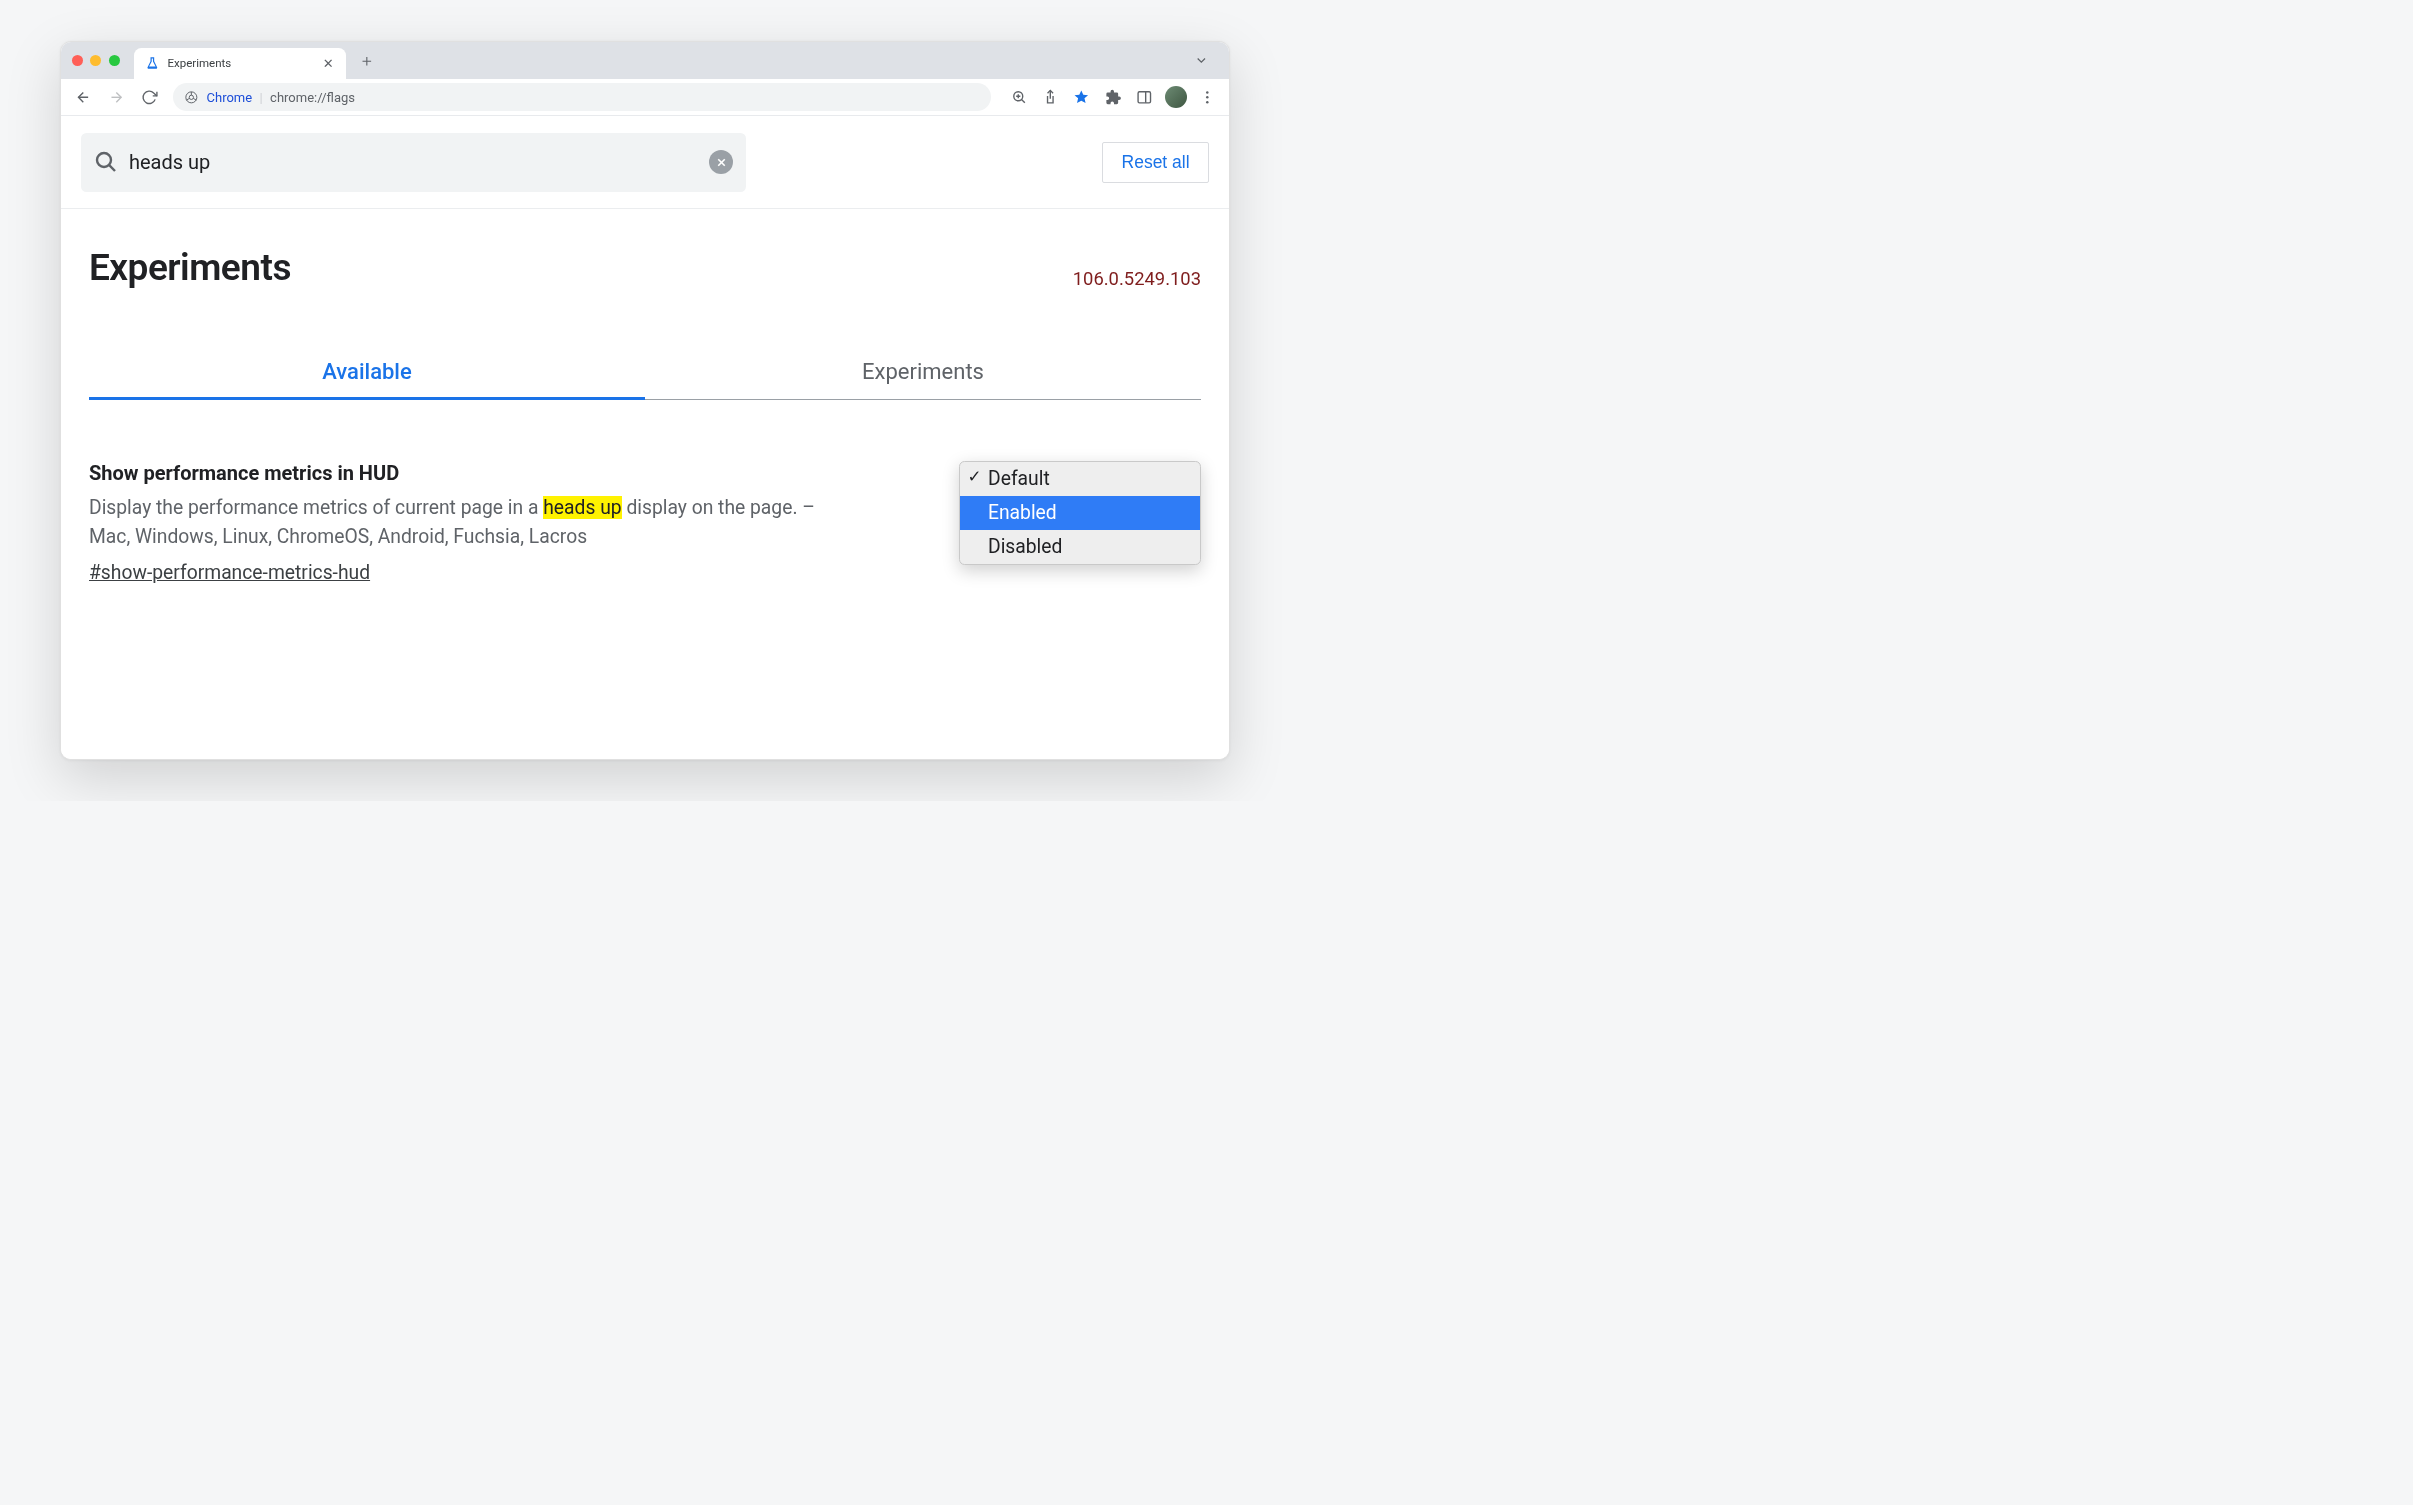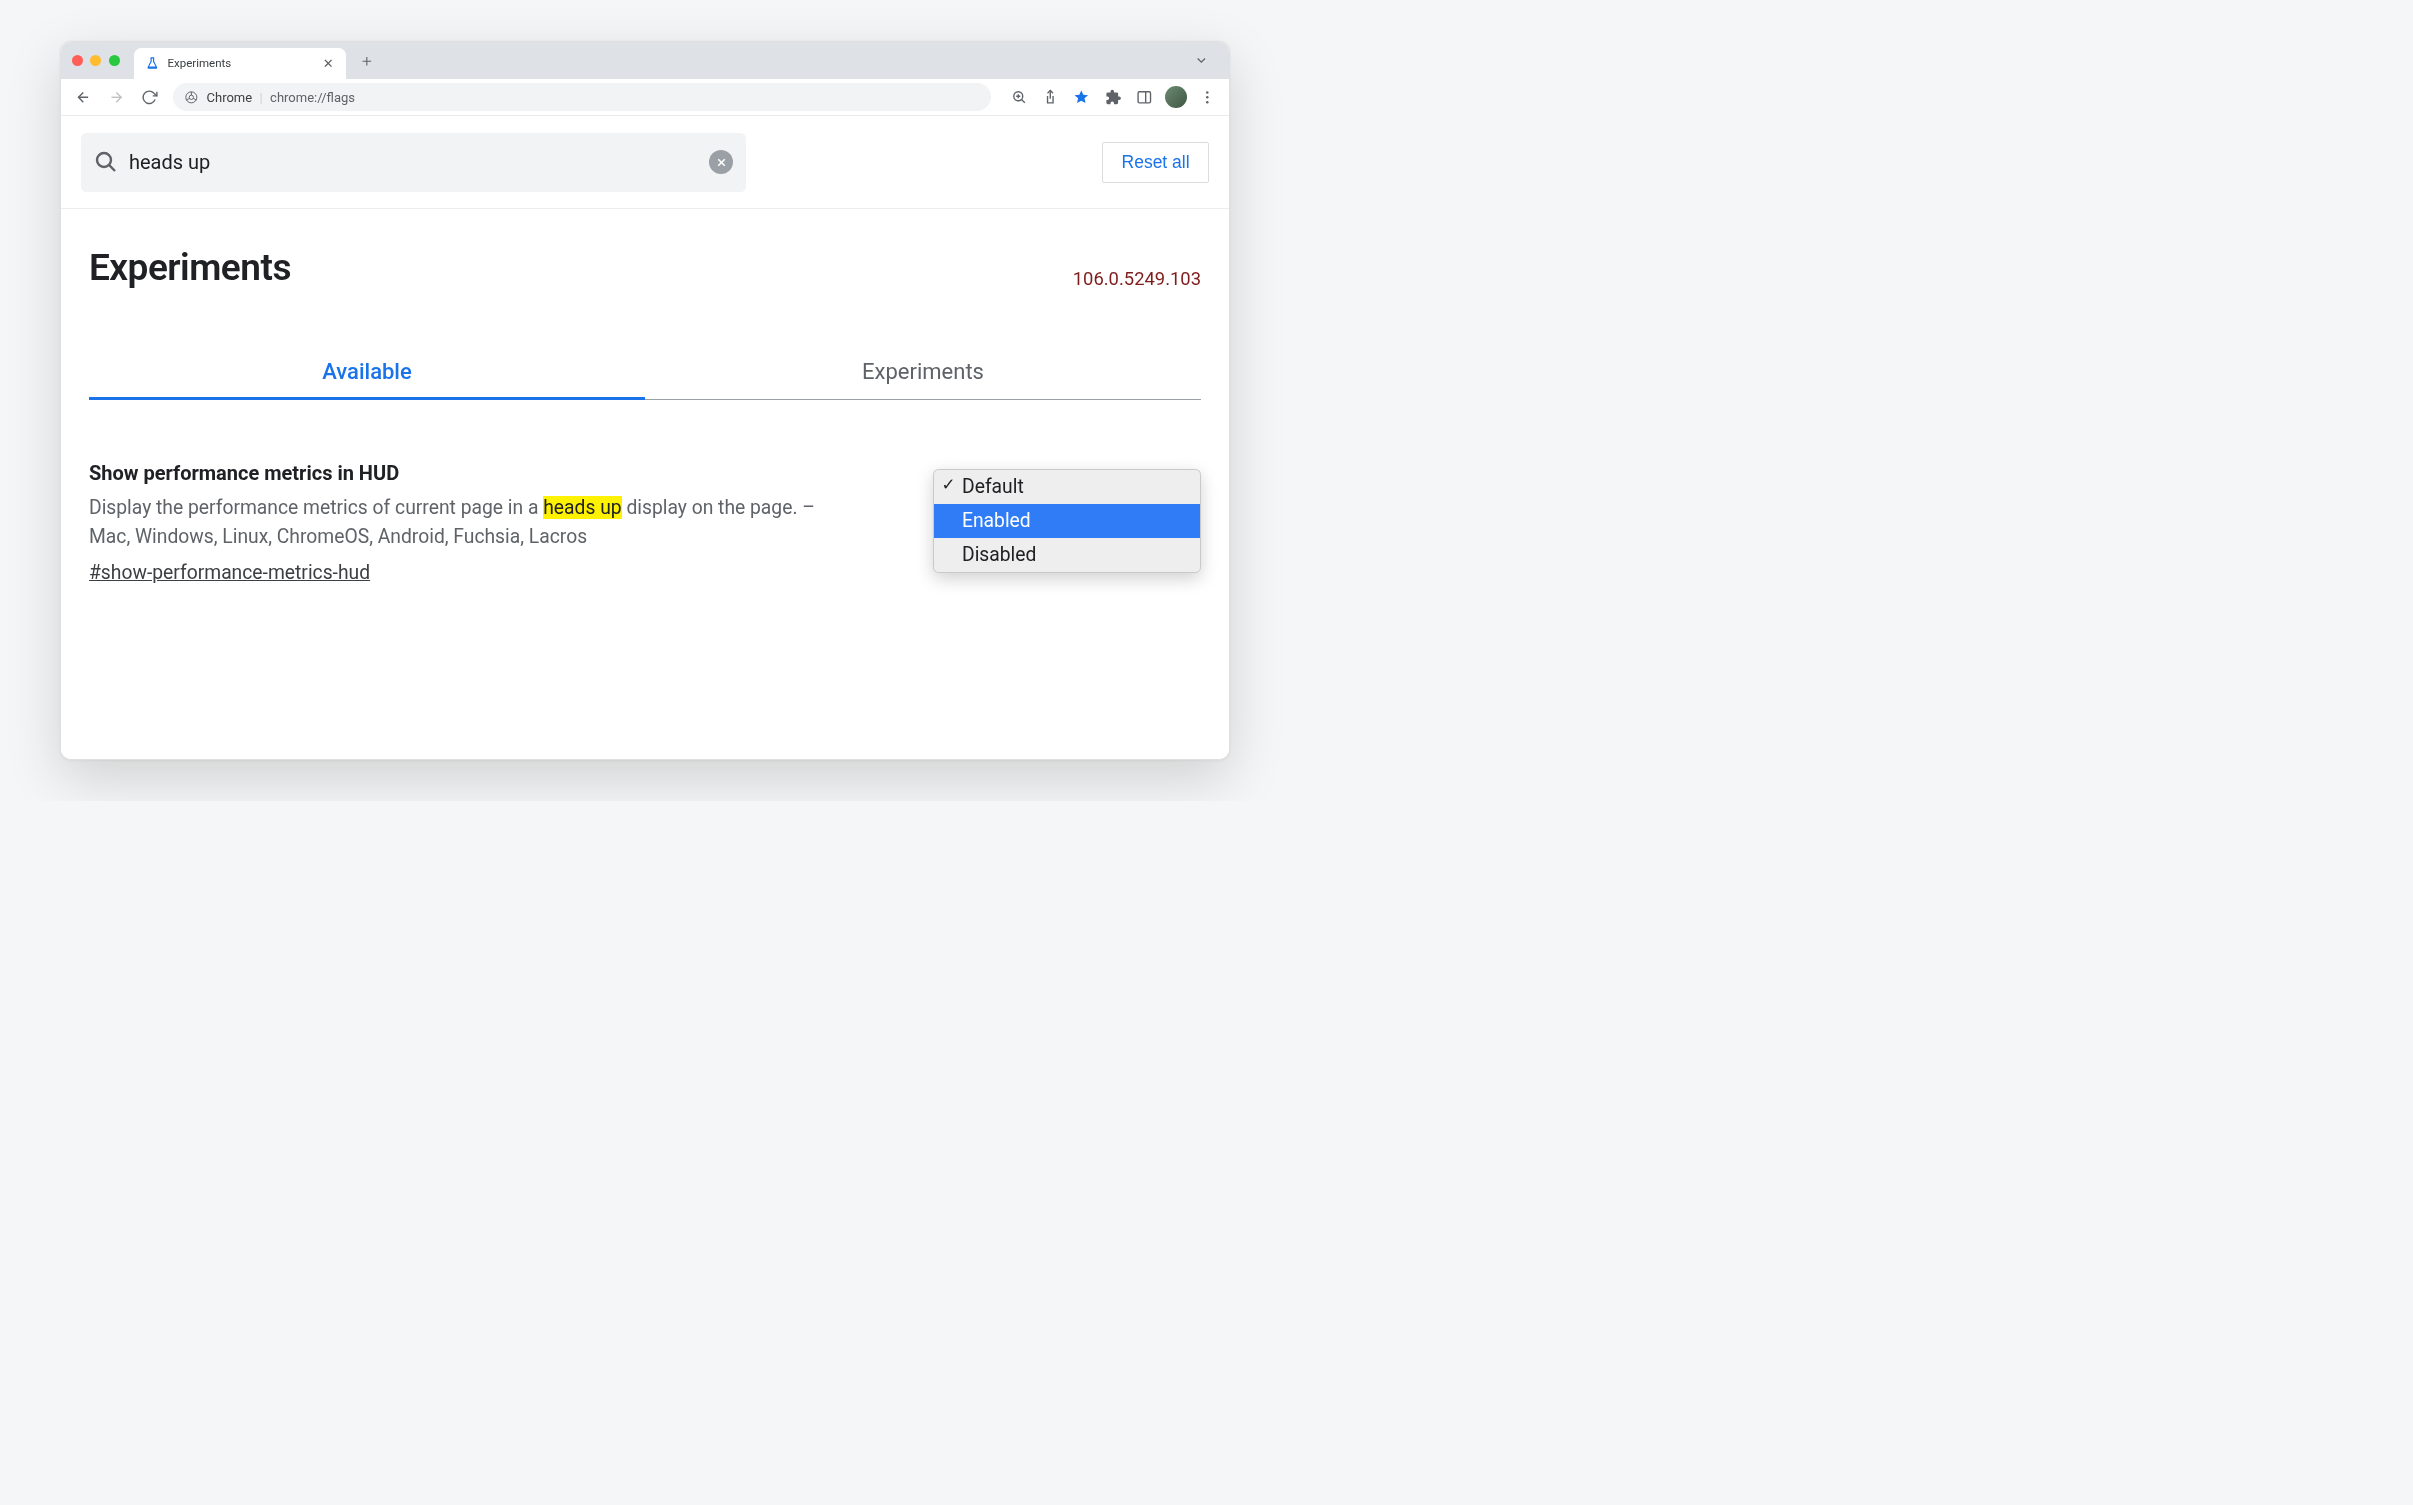--- a/index.html
+++ b/index.html
@@ -99,21 +99,21 @@
       align-items: center;
       padding: 0 11px;
       margin: 0 5.5px;
       gap: 7.4px;
       font-size: 13px;
       color: #5f6368;
     }
     .omnibox .chrome-icon {
       width: 14.7px; height: 14.7px; color:#5f6368;
     }
-    .omnibox .origin-label { color: #404040; }
+    .omnibox .origin-label { color: #1d4ed8; }
     .omnibox .divider { color: #cfd1d4; }
     .omnibox .url-text { color: #5f6368; }
     .tb-right {
       display:flex; align-items:center; gap:1.8px; margin-left:3.7px;
     }
     .avatar {
       width: 22px; height:22px; border-radius:50%;
       background: linear-gradient(135deg, #6d8b74, #3e5641);
     }
     
@@ -241,27 +241,26 @@
       font-size: 19.3px;
       color: #3c4043;
       text-decoration: underline;
       margin-top: 9.2px;
       display: inline-block;
     }
     .dropdown {
       position: absolute;
       right: 28px;
       top: 61px;
-      width: 268px;
+      width: 242px;
       background: #eeeeee;
       border: 0.9px solid #c9c9c9;
       border-radius: 5.5px;
       box-shadow: 0 5.5px 16.6px rgba(0,0,0,0.18);
       overflow: hidden;
-      margin-top: 8px;
     }
     .dropdown::before {
       content: "";
       position: absolute;
       left: 0; right: -5.5px; top: -7.4px;
       height: 33px;
       border: 0.9px solid #1a73e8;
       border-radius: 3.7px;
       pointer-events: none;
       z-index: -1;

